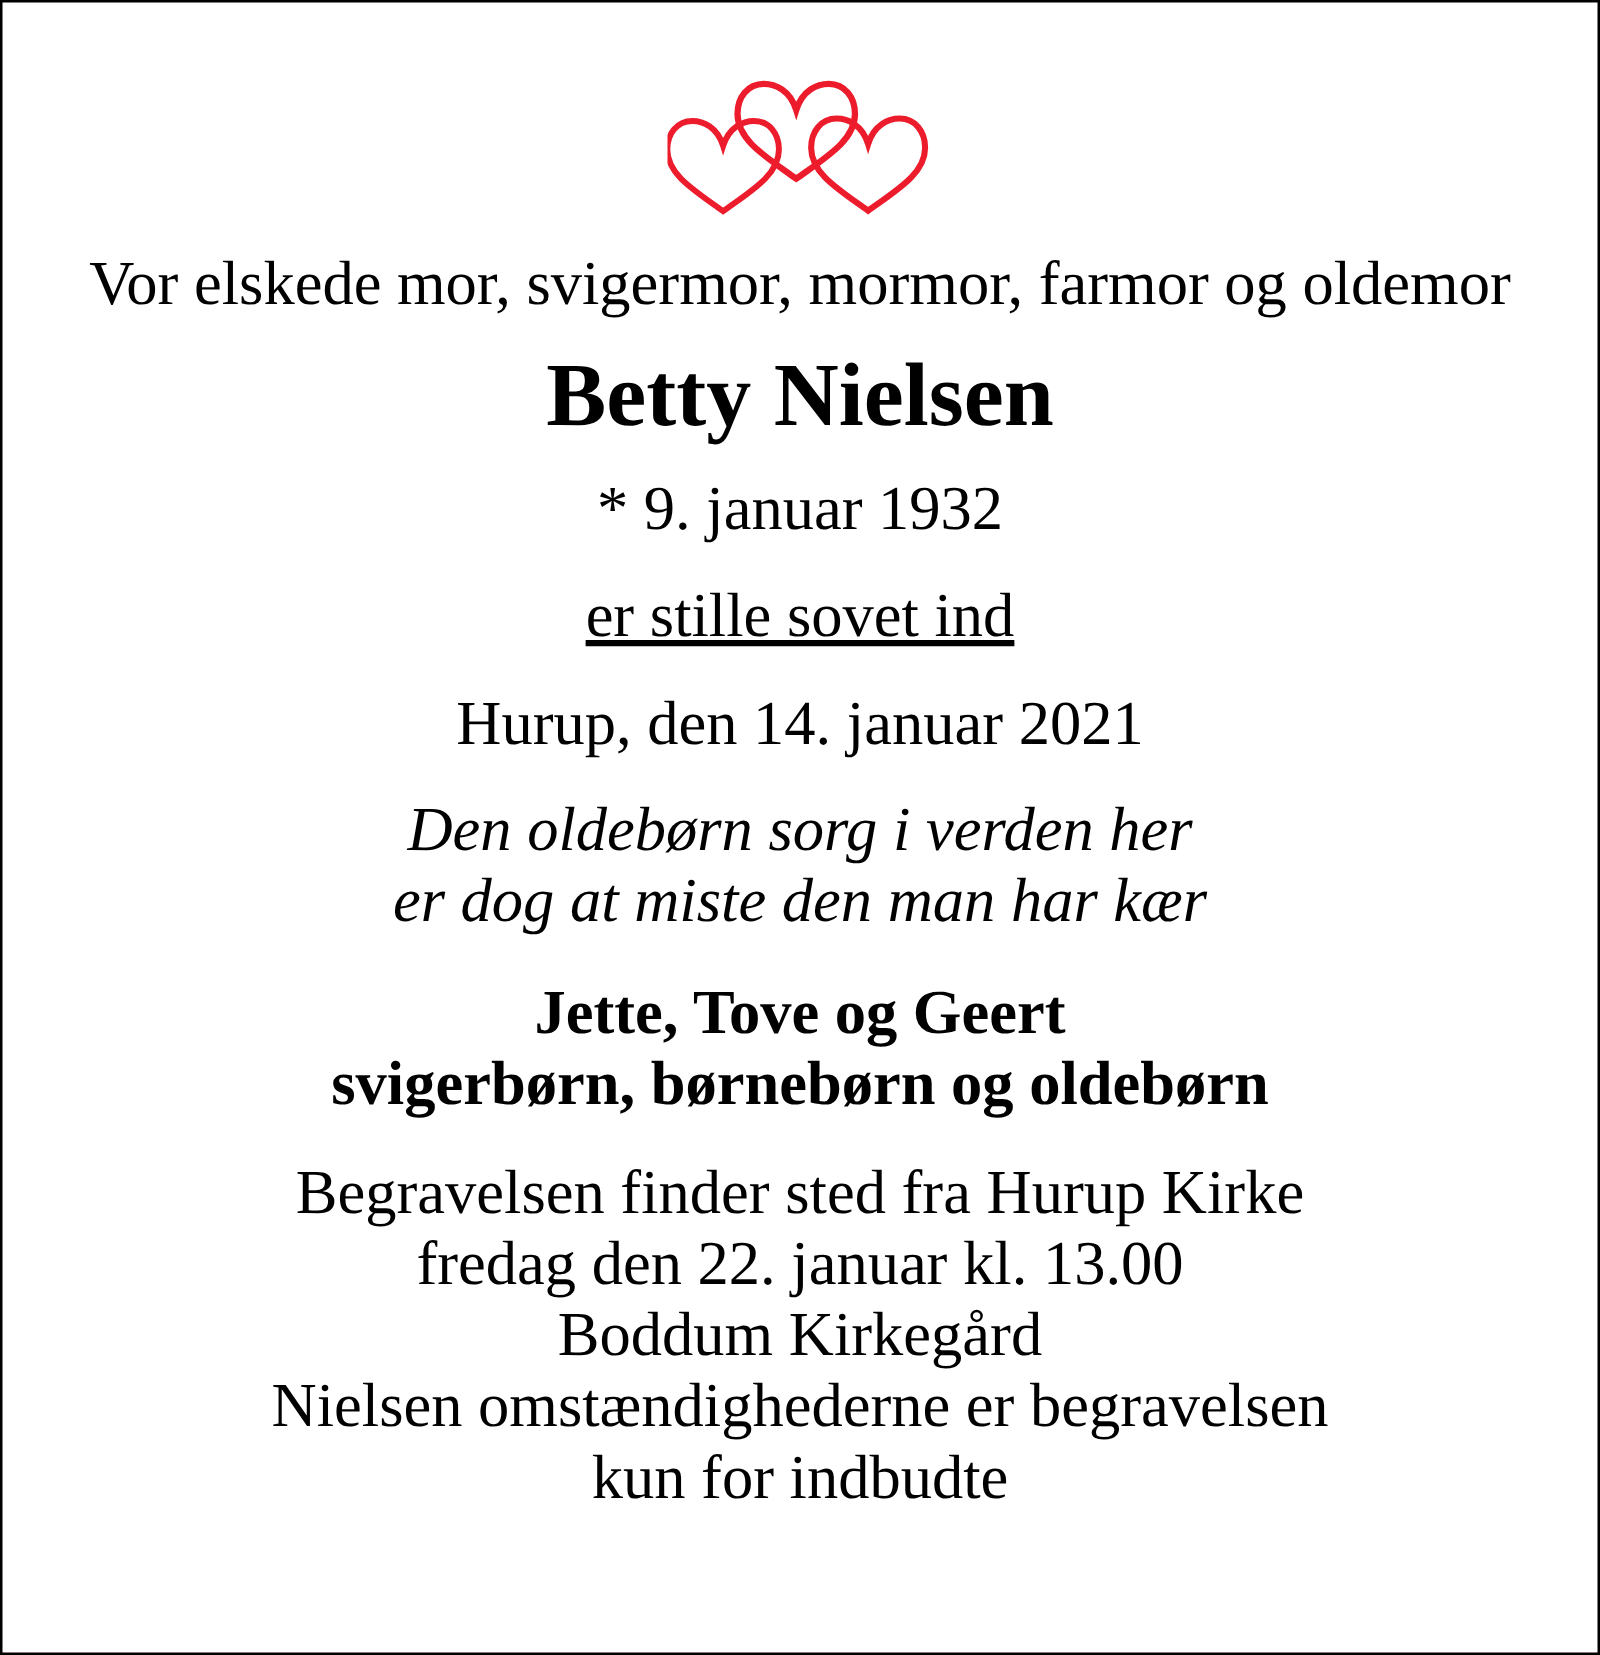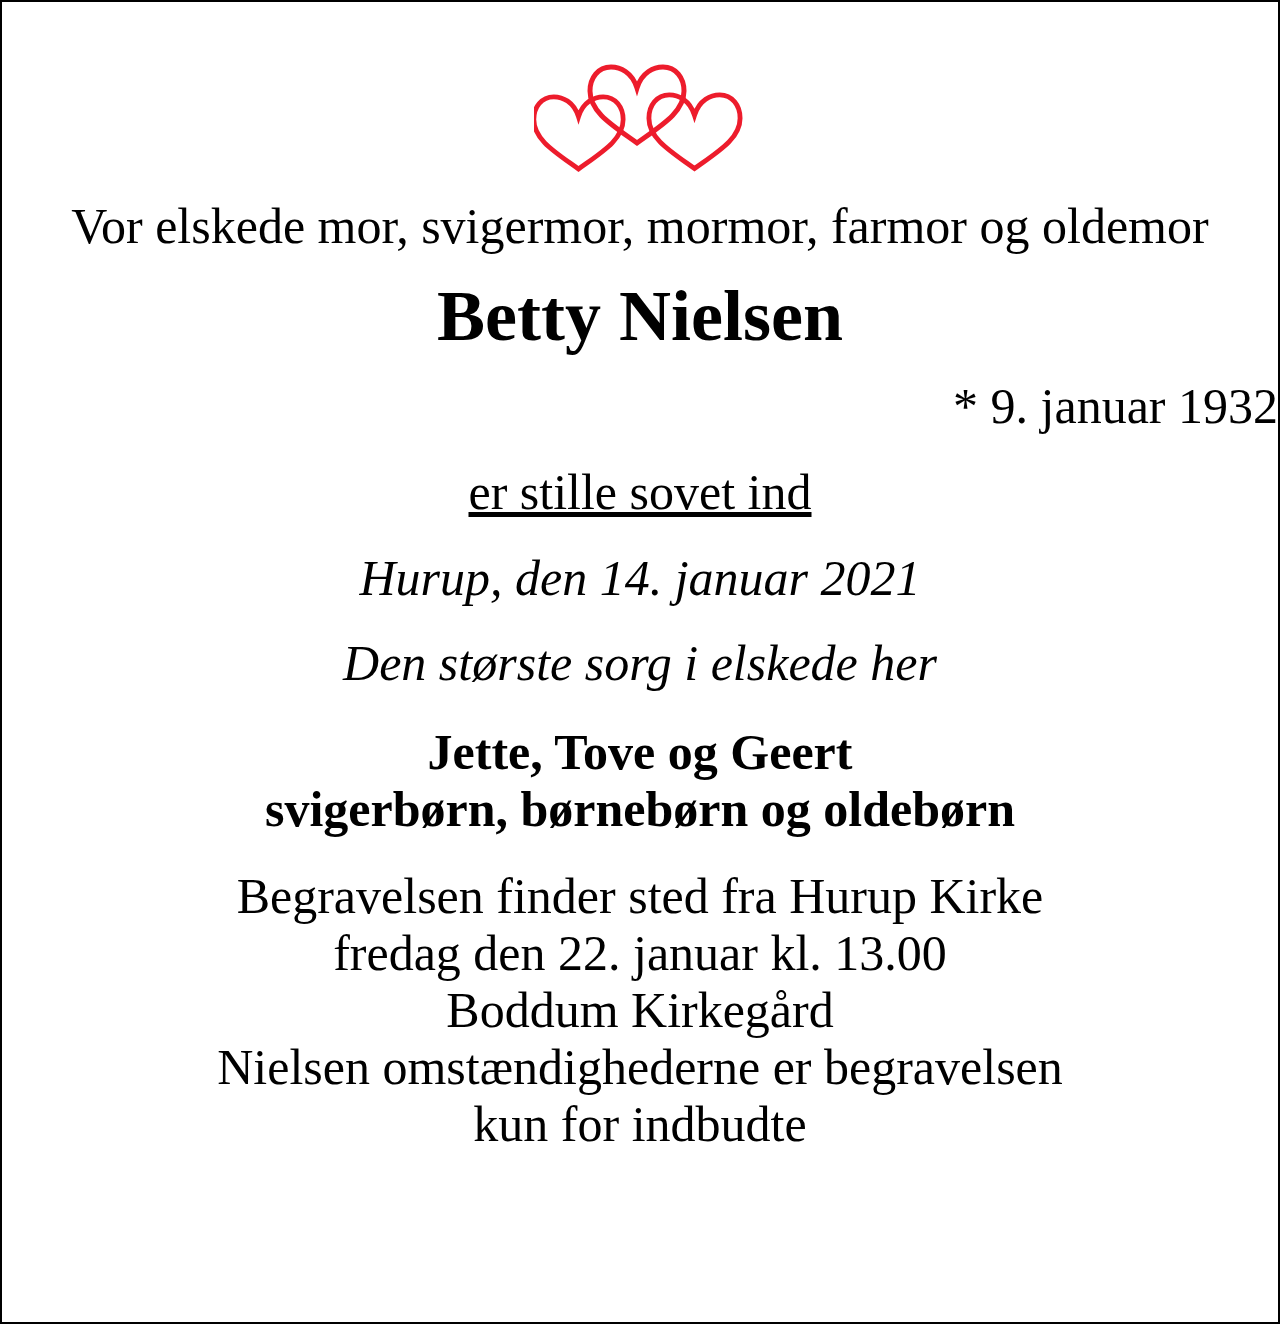--- a/index.html
+++ b/index.html
@@ -25,23 +25,23 @@
     height: 110px;
   }
   .line {
     margin: 0 auto;
     font-size: 50px;
     line-height: 57px;
     white-space: nowrap;
   }
   .intro        { margin-top: 26px; }
   .name         { margin-top: 21px; font-size: 72px; line-height: 80px; font-weight: bold; }
-  .birth        { margin-top: 22px; text-align: right; }
+  .birth        { margin-top: 22px; }
   .death-line   { margin-top: 29px; text-decoration: underline; }
-  .place-date   { margin-top: 29px; font-style: italic; }
+  .place-date   { margin-top: 29px; }
   .verse        { margin-top: 28px; font-style: italic; }
   .signatories  { margin-top: 32px; font-weight: bold; }
   .funeral-info { margin-top: 30px; }
 </style>
 </head>
 <body>
 
 <div class="page">
 
   <svg class="hearts" viewBox="0 0 212 110" xmlns="http://www.w3.org/2000/svg" aria-hidden="true">
@@ -59,21 +59,22 @@
 
   <div class="line name">Betty Nielsen</div>
 
   <div class="line birth">* 9. januar 1932</div>
 
   <div class="line death-line">er stille sovet ind</div>
 
   <div class="line place-date">Hurup, den 14. januar 2021</div>
 
   <div class="verse">
-    <div class="line">Den største sorg i elskede her</div>
+    <div class="line">Den oldebørn sorg i verden her</div>
+    <div class="line">er dog at miste den man har kær</div>
   </div>
 
   <div class="signatories">
     <div class="line">Jette, Tove og Geert</div>
     <div class="line">svigerbørn, børnebørn og oldebørn</div>
   </div>
 
   <div class="funeral-info">
     <div class="line">Begravelsen finder sted fra Hurup Kirke</div>
     <div class="line">fredag den 22. januar kl. 13.00</div>

